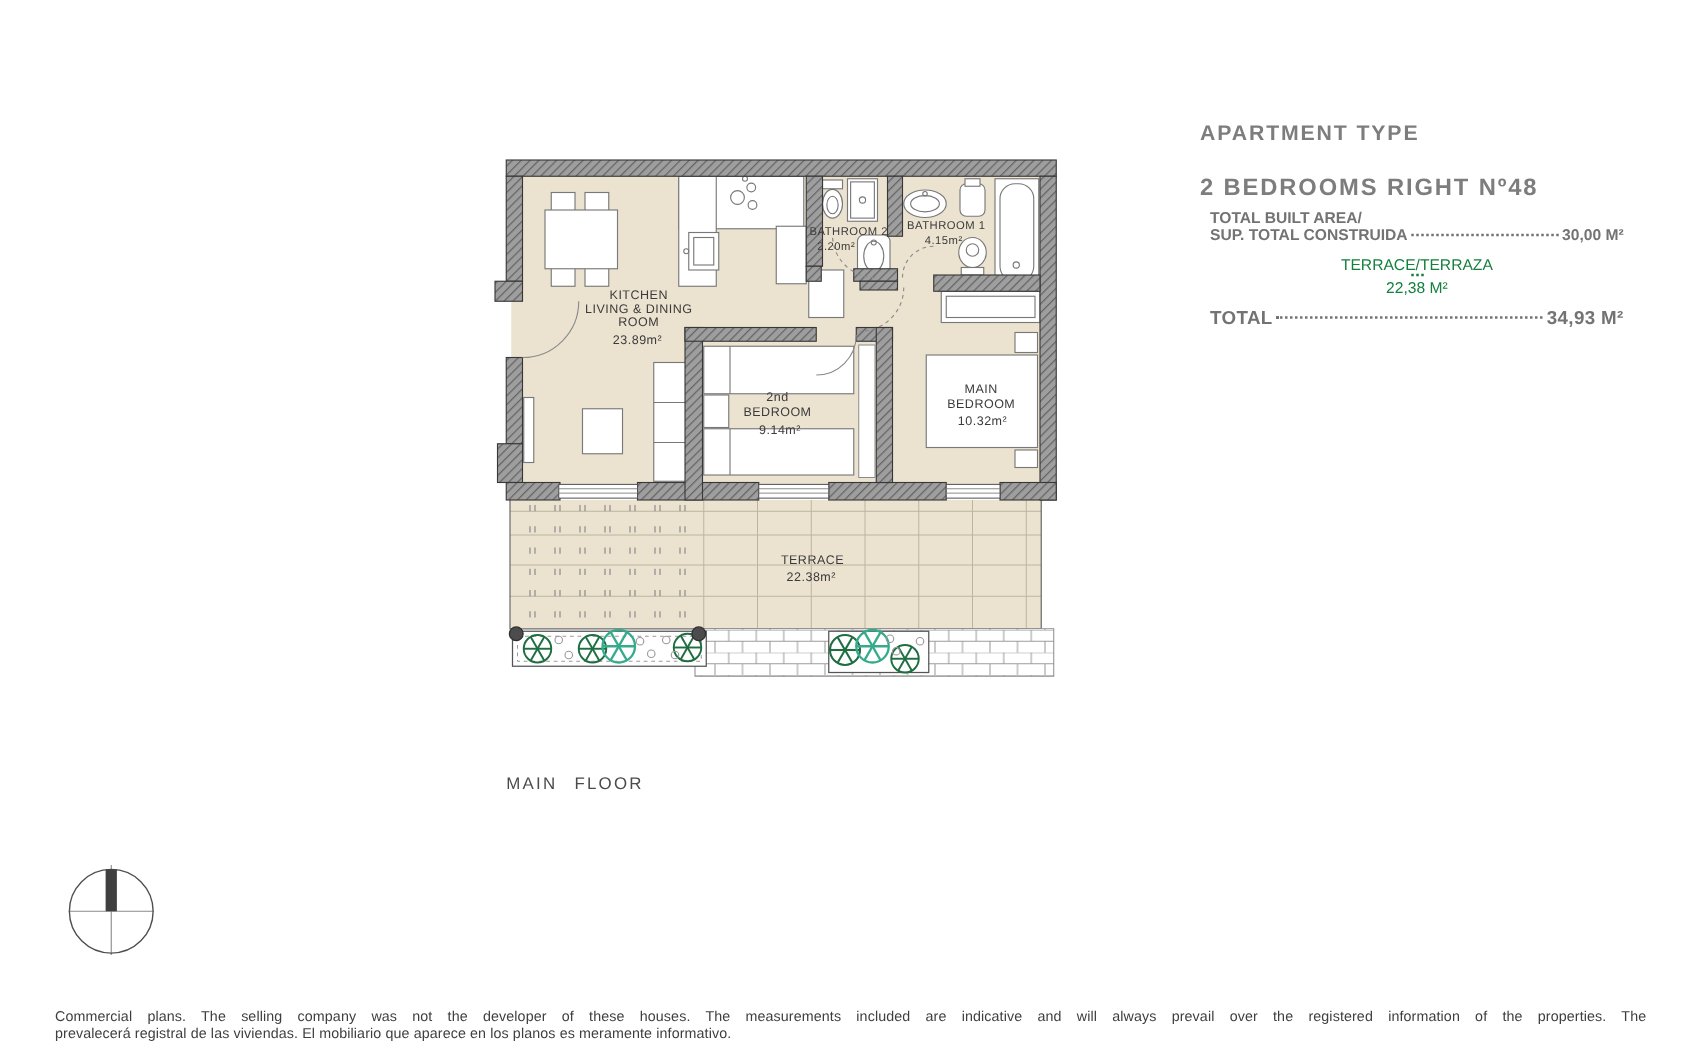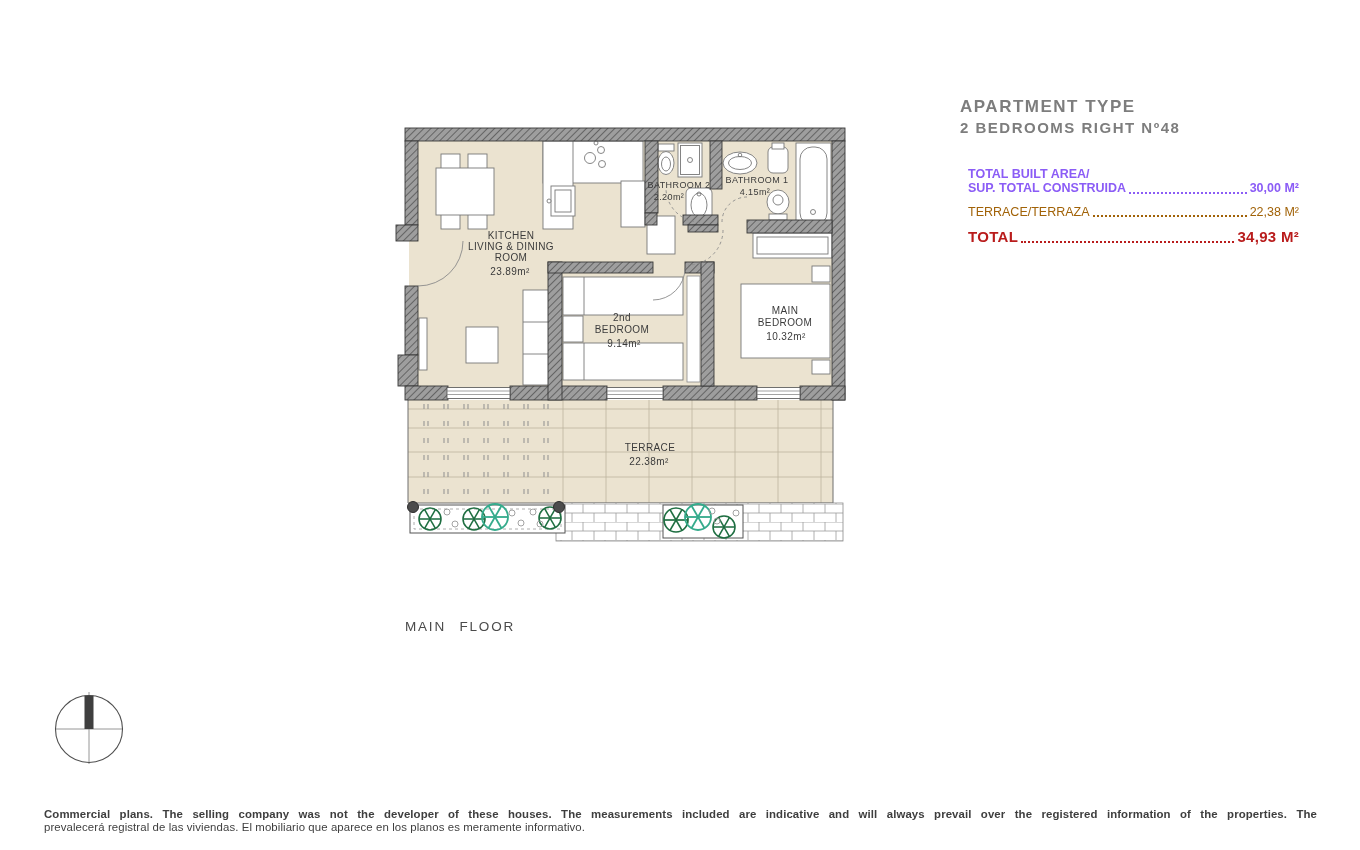--- a/index.html
+++ b/index.html
@@ -4,40 +4,40 @@
 <style>
   html,body{margin:0;padding:0;background:#ffffff;}
   .stage{position:relative;width:1360px;height:850px;background:#ffffff;overflow:hidden;
          font-family:"Liberation Sans",sans-serif;}
   .plan-svg{position:absolute;left:0;top:0;width:1360px;height:850px;}
 
   
   .title-block{position:absolute;left:960px;top:97px;width:360px;text-align:left;
                color:#7d7d7d;font-weight:600;letter-spacing:1.5px;}
   .title-block .t1{font-size:17px;}
-  .title-block .t2{font-size:15px;margin-top:2px;}
+  .title-block .t2{font-size:19px;margin-top:23px;}
 
   
   .area-table{position:absolute;left:968px;top:167px;width:331px;font-size:12.5px;}
-  .ar-row{display:flex;align-items:flex-end;white-space:nowrap;}
-  .ar-blue{color:#8b5cf6;font-weight:700;}
-  .ar-gray{color:#a16207;font-weight:400;margin-top:9px;}
-  .ar-total{color:#b91c1c;font-weight:700;font-size:15px;margin-top:9px;letter-spacing:.3px;}
+  .ar-row{display:flex;align-items:center;white-space:nowrap;}
+  .ar-blue{color:#737373;font-weight:700;}
+  .ar-gray{color:#15803d;font-weight:400;margin-top:9px;flex-direction:column;}
+  .ar-total{color:#737373;font-weight:700;font-size:15px;margin-top:9px;letter-spacing:.3px;}
   .leader{flex:1;border-bottom:2px dotted currentColor;margin:0 3px 2px 3px;min-width:10px;}
   .ar-l1{line-height:14px;}
   .ar-l2{line-height:15px;}
 
   .floor-label{position:absolute;left:405px;top:599px;font-size:13.5px;color:#4b4b4b;
                letter-spacing:1.8px;word-spacing:8px;margin-top:20px;}
 
   .compass{position:absolute;left:50px;top:688px;width:80px;height:84px;}
 
   .disclaimer{position:absolute;left:44px;top:808px;width:1273px;color:#3e3e3e;
               font-size:11.4px;line-height:12.6px;letter-spacing:.1px;}
-  .disclaimer .just{text-align:justify;text-align-last:justify;font-weight:bold;}
+  .disclaimer .just{text-align:justify;text-align-last:justify;}
 
   .plan-label{font-family:"Liberation Sans",sans-serif;fill:#3b3b3b;letter-spacing:.4px;}
   .lbl{font-size:10px;}
   .lbl-s{font-size:9px;}
 </style>
 </head>
 <body>
 
 <div class="stage">
 

